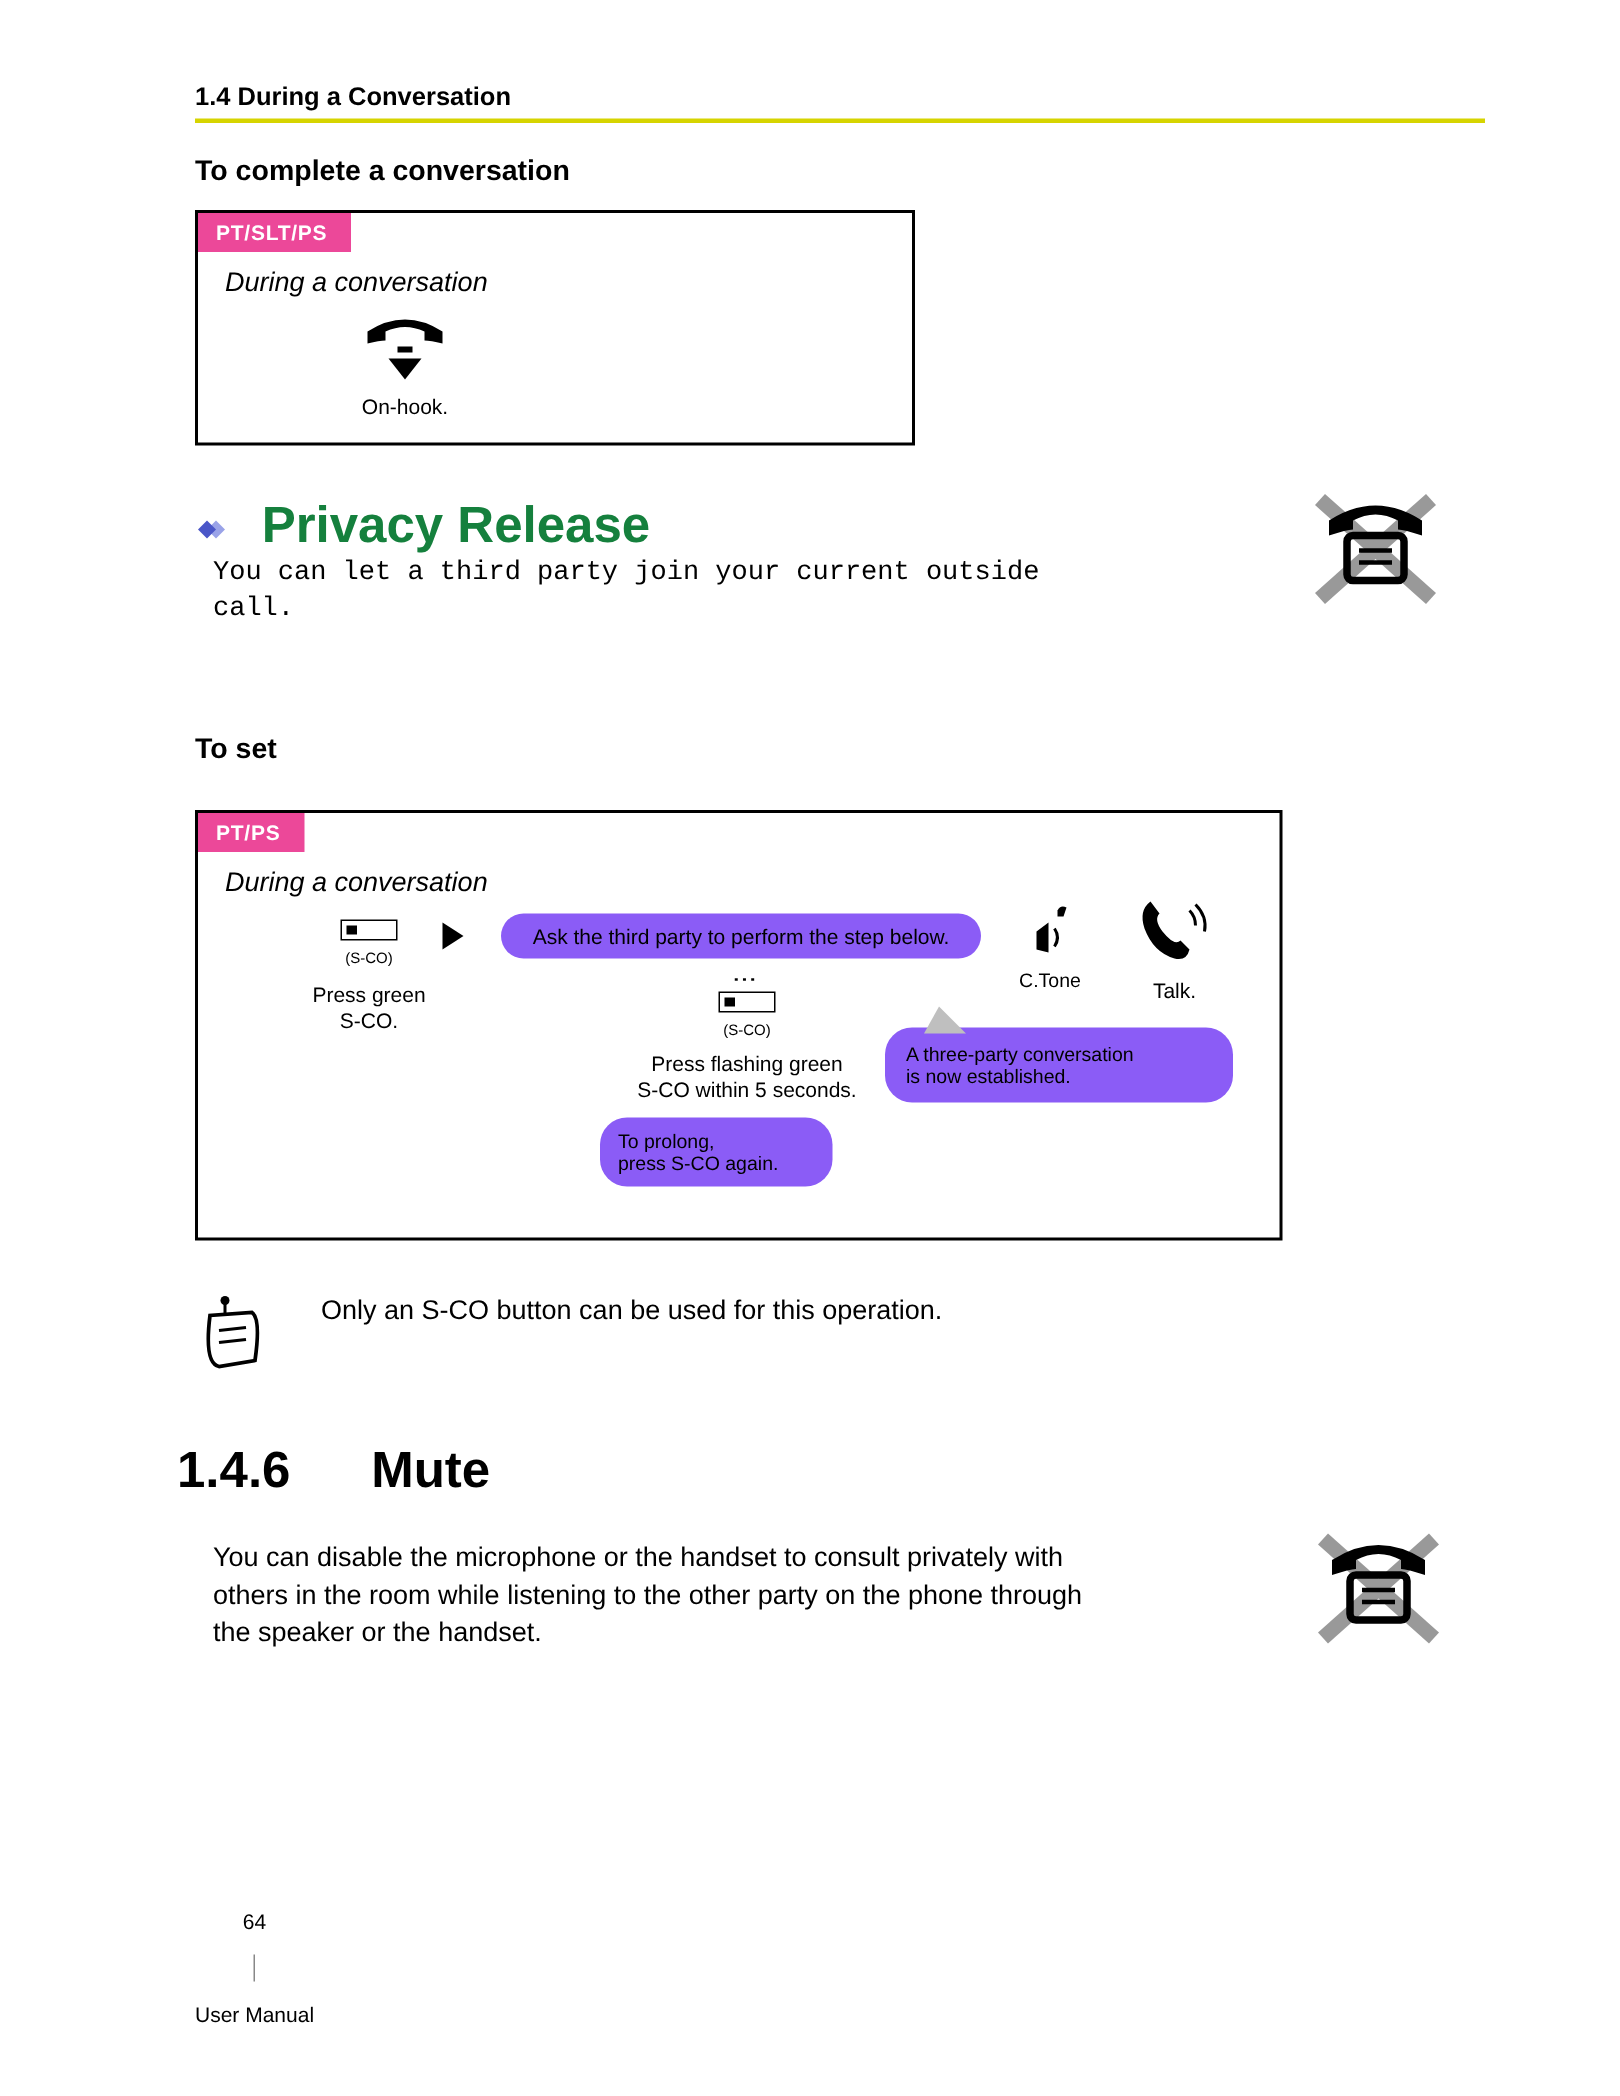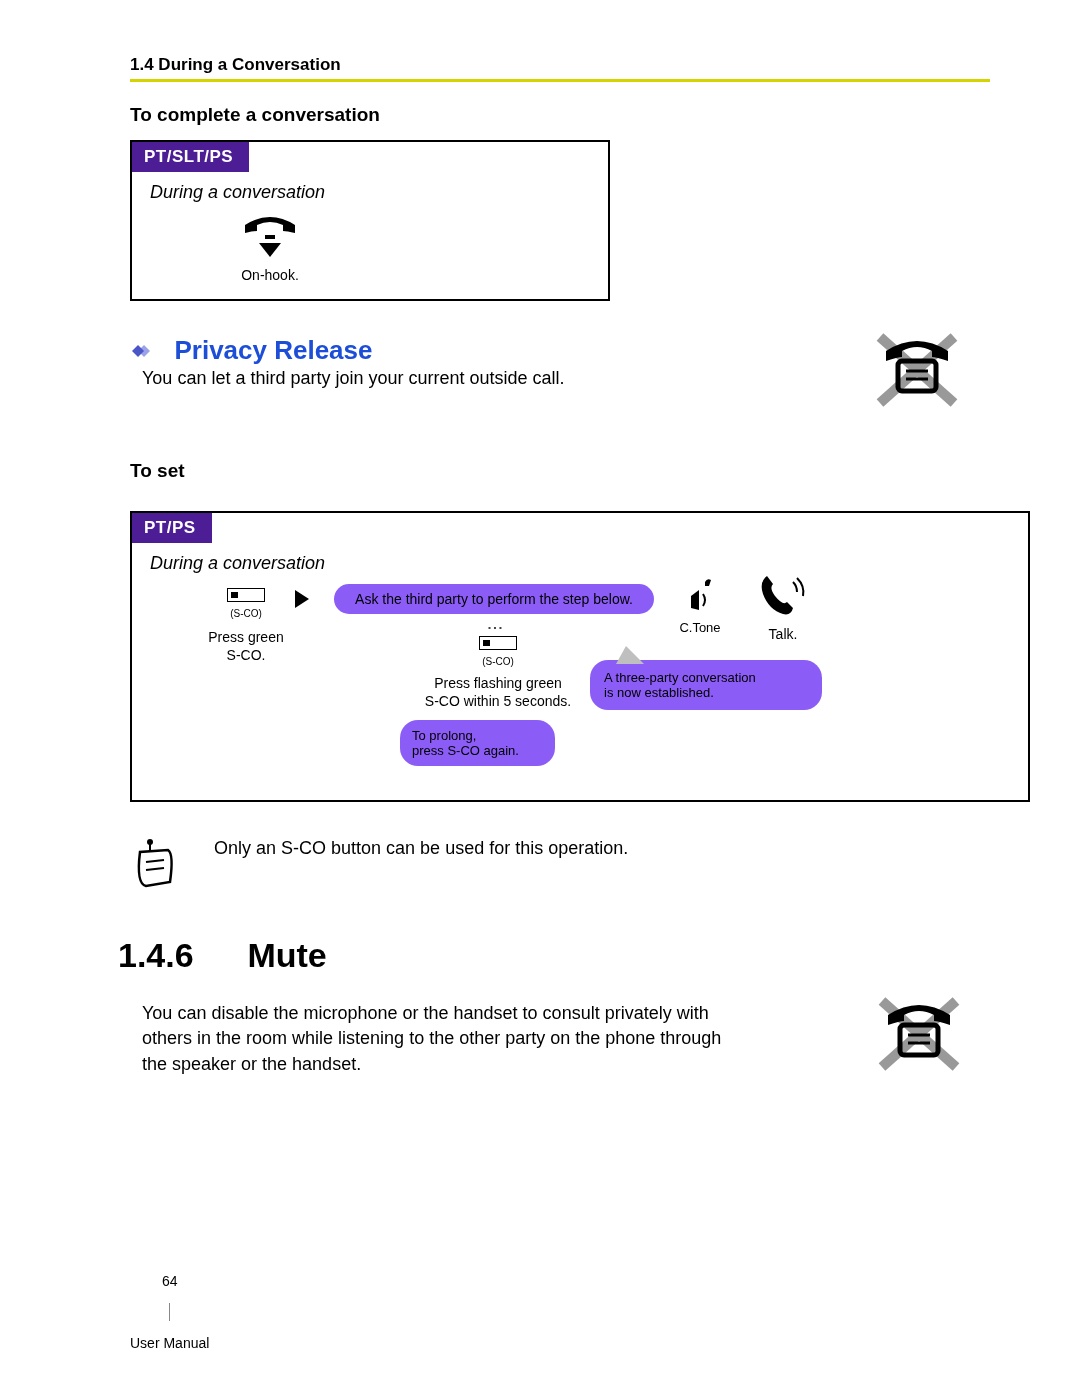--- a/index.html
+++ b/index.html
@@ -30,52 +30,53 @@
     margin: 10px 0 14px 0;
   }
   
   .proc-box {
     border: 2px solid #000;
     width: 480px;
     margin-bottom: 34px;
   }
   .proc-tab {
     display: inline-block;
-    background: #4c1d95;
+    background: #ec4899;
     color: #fff;
     font-weight: bold;
-    font-size: 17px;
+    font-size: 14px;
     padding: 5px 16px 5px 12px;
     letter-spacing: .5px;
   }
   .proc-body { padding: 10px 18px 16px 18px; }
   .proc-context { font-style: italic; font-size: 18px; margin-bottom: 10px; }
   .onhook-col { width:120px; text-align:center; margin-left:60px; }
   .onhook-icon { display:block; margin:0 auto 8px auto; }
   .onhook-label { font-size: 14px; }
 
   
   .section-block { position: relative; margin: 10px 0 0 0; }
   .diamond-bullet { display:inline-block; vertical-align: -2px; margin-right:6px;}
   .sec-title {
-    color: #1d4ed8;
-    font-size: 26px;
+    color: #15803d;
+    font-size: 34px;
     font-weight: bold;
     margin-bottom: 10px;
     margin-left: 6px;
   }
   .sec-desc {
     font-size: 18px;
     margin-left: 12px;
     max-width: 560px;
     line-height: 1.35;
+    font-family: Liberation Mono, monospace;
   }
   .phone-x-icon { position:absolute; right: 30px; top: -4px; }
 
-  .proc-box.wide { width: 900px; margin-top: 29px;}
+  .proc-box.wide { width: 725px; margin-top: 29px;}
   .flow { position: relative; height: 200px; }
   .flow .step1 { position:absolute; left: 36px; top: 4px; width:120px; text-align:center;}
   .sco-btn { width:38px; height:14px; border:1px solid #000; display:inline-block; position:relative; background:#fff;}
   .sco-btn::before{content:"";position:absolute;left:3px;top:3px;width:7px;height:6px;background:#000;}
   .sco-label { font-size:10px; display:block; margin-top:2px;}
   .step1-text { font-size:14px; margin-top:10px; line-height:1.25;}
   .tri { position:absolute; left:145px; top:6px; width:0;height:0;border-top:9px solid transparent;border-bottom:9px solid transparent;border-left:14px solid #000;}
   .bubble {
     background:#8b5cf6; border-radius:18px; padding:6px 14px; font-size:14px;
     position:absolute; text-align:left;

